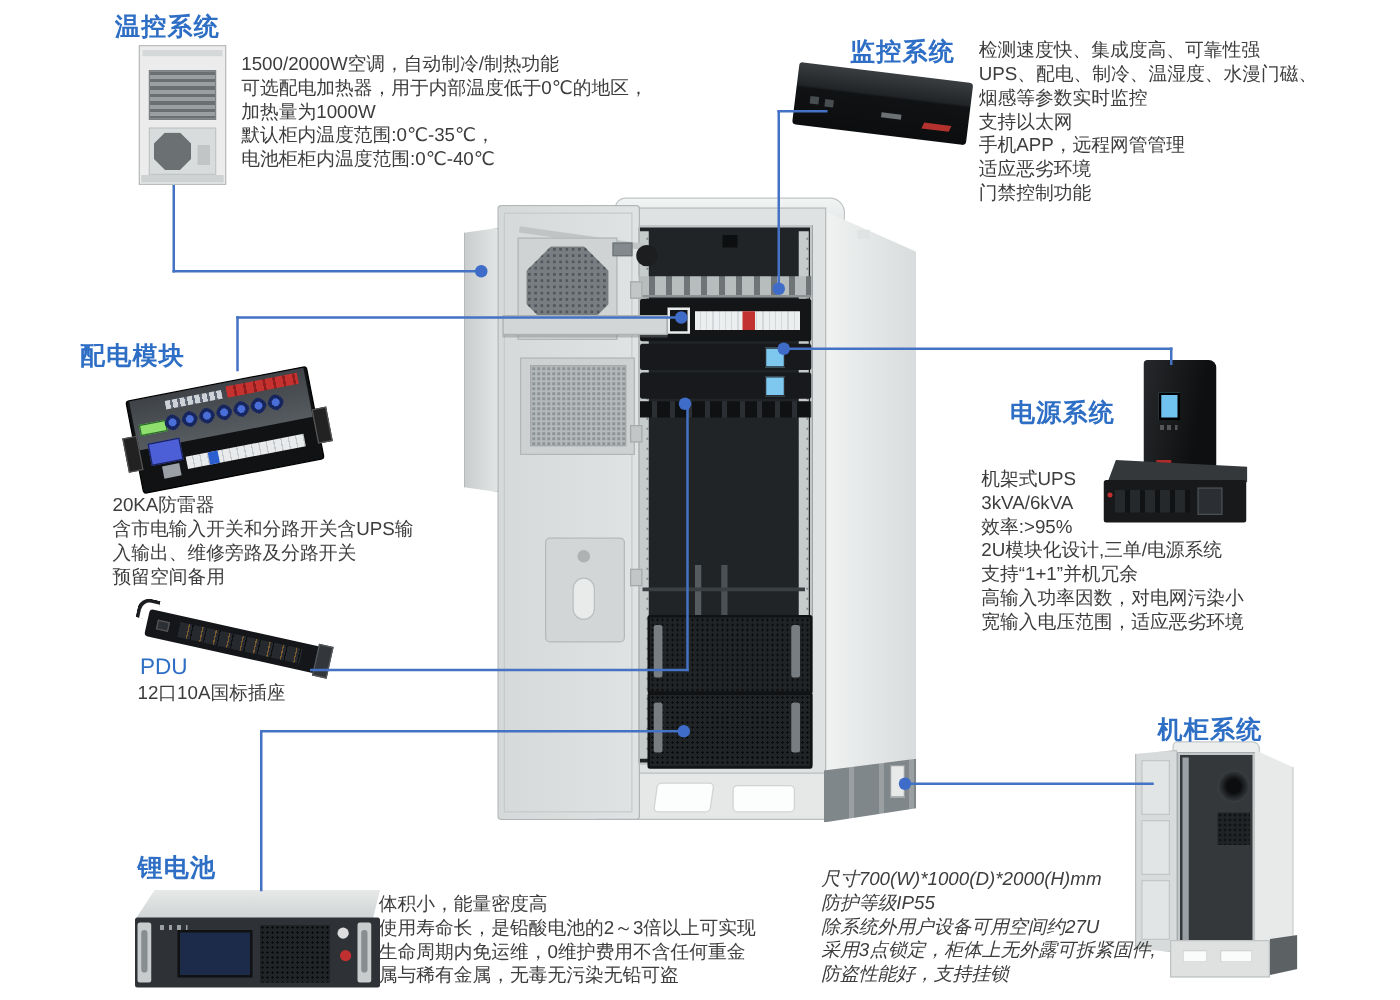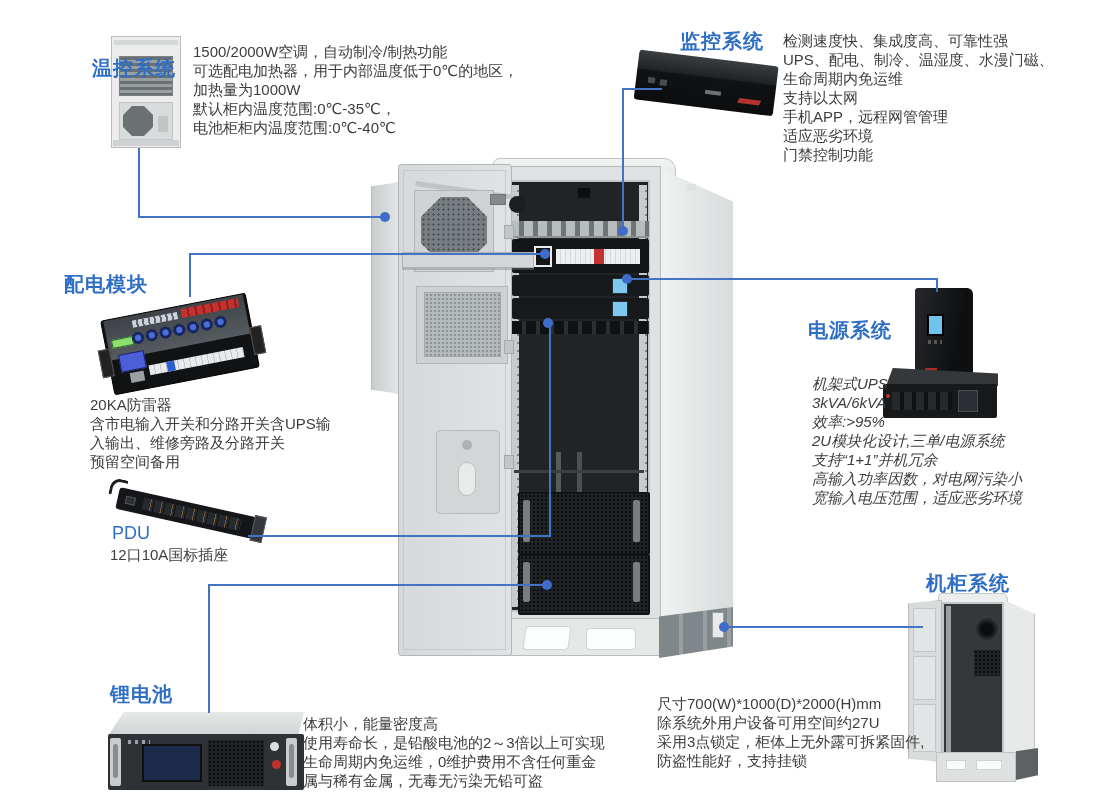--- a/index.html
+++ b/index.html
@@ -209,34 +209,34 @@
   <div>
     <div class="hline" style="left:626px;top:278px;width:312px;height:2px;"></div>
     <div class="vline" style="left:936px;top:278px;width:2px;height:14px;"></div>
     <div class="dot" style="left:622px;top:274px;"></div>
   </div>
   <div>
     <div class="hline" style="left:723px;top:626px;width:200px;height:2px;"></div>
     <div class="dot" style="left:719px;top:622px;"></div>
   </div>
 
-  <div class="sec-title" style="left:92px;top:8px;margin-top:47px;">温控系统</div>
+  <div class="sec-title" style="left:92px;top:8px;">温控系统</div>
   <div class="sec-text" style="left:193px;top:42px;">
       <div class="tline">1500/2000W空调，自动制冷/制热功能</div>
       <div class="tline">可选配电加热器，用于内部温度低于0℃的地区，</div>
       <div class="tline">加热量为1000W</div>
       <div class="tline">默认柜内温度范围:0℃-35℃，</div>
       <div class="tline">电池柜柜内温度范围:0℃-40℃</div>
     </div>
 
   <div class="sec-title" style="left:680px;top:28px;">监控系统</div>
   <div class="sec-text" style="left:783px;top:31px;">
       <div class="tline">检测速度快、集成度高、可靠性强</div>
       <div class="tline">UPS、配电、制冷、温湿度、水漫门磁、</div>
-      <div class="tline">生命周期内免运维</div>
+      <div class="tline">烟感等参数实时监控</div>
       <div class="tline">支持以太网</div>
       <div class="tline">手机APP，远程网管管理</div>
       <div class="tline">适应恶劣环境</div>
       <div class="tline">门禁控制功能</div>
     </div>
 
   <div class="sec-title" style="left:64px;top:271px;">配电模块</div>
   <div class="sec-text" style="left:90px;top:395px;">
       <div class="tline">20KA防雷器</div>
       <div class="tline">含市电输入开关和分路开关含UPS输</div>
@@ -251,31 +251,32 @@
 
   <div class="sec-title" style="left:110px;top:681px;">锂电池</div>
   <div class="sec-text" style="left:303px;top:714px;">
       <div class="tline">体积小，能量密度高</div>
       <div class="tline">使用寿命长，是铅酸电池的2～3倍以上可实现</div>
       <div class="tline">生命周期内免运维，0维护费用不含任何重金</div>
       <div class="tline">属与稀有金属，无毒无污染无铅可盗</div>
     </div>
 
   <div class="sec-title" style="left:808px;top:317px;">电源系统</div>
-  <div class="sec-text" style="left:812px;top:374px;font-style:italic;">
+  <div class="sec-text" style="left:785px;top:374px;">
       <div class="tline">机架式UPS</div>
       <div class="tline">3kVA/6kVA</div>
       <div class="tline">效率:&gt;95%</div>
       <div class="tline">2U模块化设计,三单/电源系统</div>
       <div class="tline">支持“1+1”并机冗余</div>
       <div class="tline">高输入功率因数，对电网污染小</div>
       <div class="tline">宽输入电压范围，适应恶劣环境</div>
     </div>
 
   <div class="sec-title" style="left:926px;top:570px;">机柜系统</div>
-  <div class="sec-text" style="left:657px;top:694px;">
+  <div class="sec-text" style="left:657px;top:694px;font-style:italic;">
       <div class="tline">尺寸700(W)*1000(D)*2000(H)mm</div>
+      <div class="tline">防护等级IP55</div>
       <div class="tline">除系统外用户设备可用空间约27U</div>
       <div class="tline">采用3点锁定，柜体上无外露可拆紧固件,</div>
       <div class="tline">防盗性能好，支持挂锁</div>
     </div>
 
 </div>
 
 </body></html>

